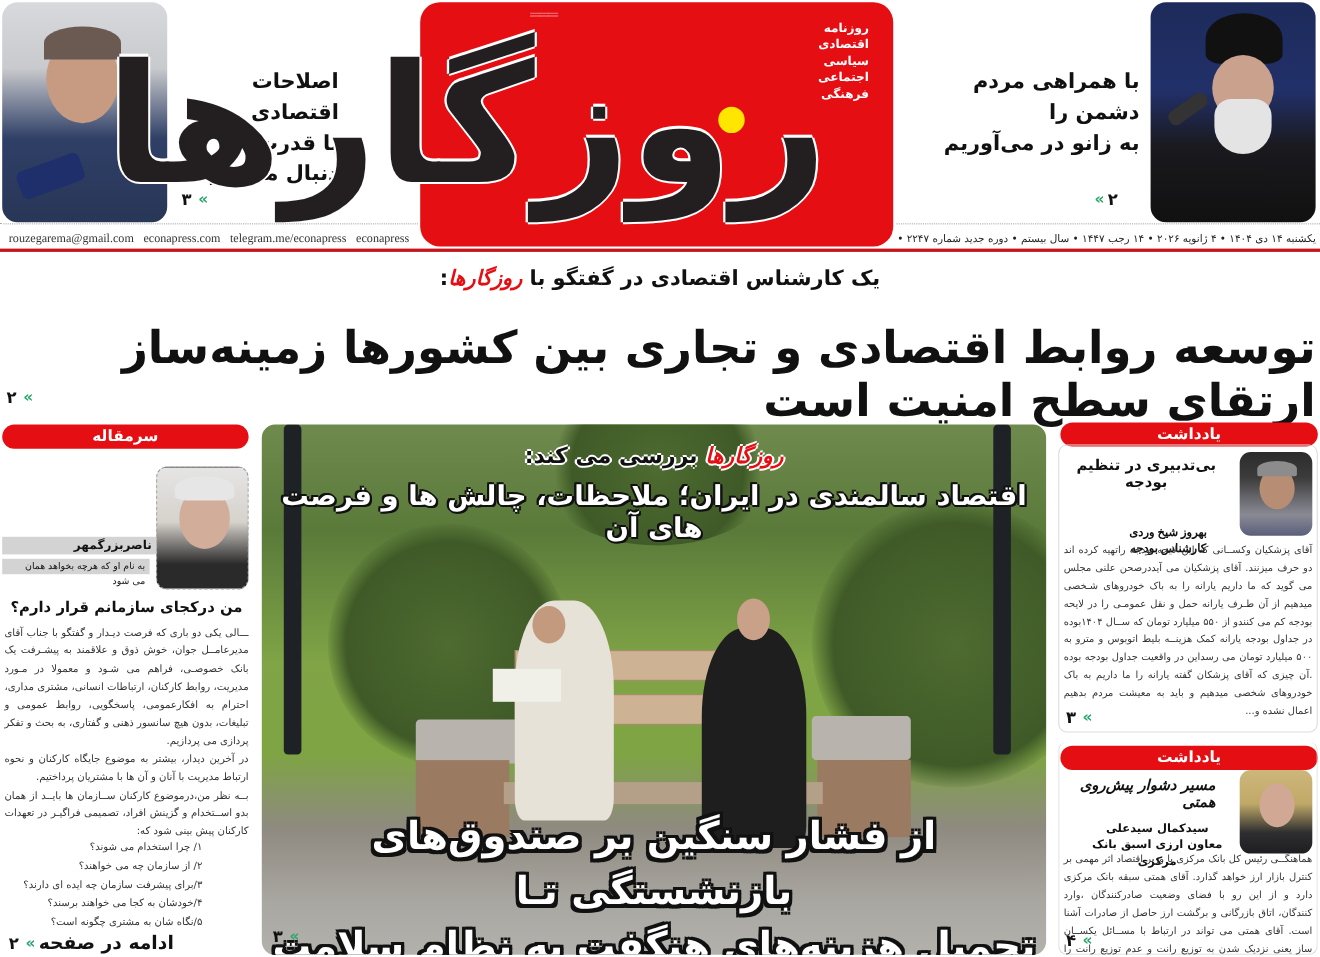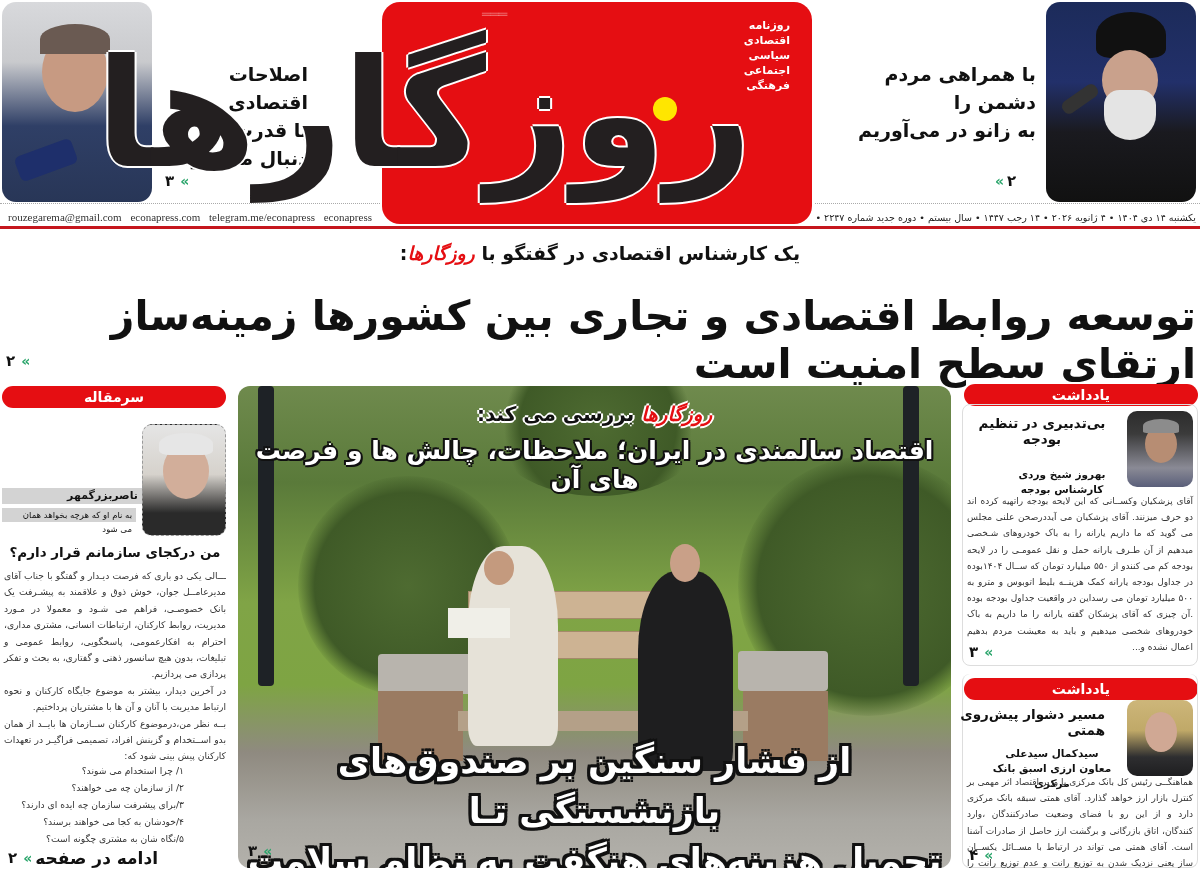--- a/index.html
+++ b/index.html
@@ -221,34 +221,34 @@
   </div>
 </div>
 
 <div class="section-pill" style="left:964px;top:384px;width:234px;">یادداشت</div>
 <div class="note-card" style="top:404px;height:262px;">
   <div class="note-title" style="right:80px;top:10px;width:150px;text-align:center;">بی‌تدبیری در تنظیم بودجه</div>
   <div class="note-photo" style="right:4px;top:6px;background:linear-gradient(180deg,#2c2c2c 0%,#3b3b3b 30%,#8a8a95 75%,#5a5f7a 100%);">
     <div class="face" style="left:18px;top:14px;width:32px;height:38px;background:#b78d73;"></div>
     <div class="face" style="left:16px;top:8px;width:36px;height:14px;background:#8c8c8c;border-radius:50% 50% 10% 10%;"></div>
   </div>
-  <div class="note-author" style="right:80px;top:62px;width:110px;">
+  <div class="note-author" style="right:80px;top:72px;width:110px;font-family:Liberation Serif, serif;">
     <div>بهروز شیخ وردی</div>
     <div>کارشناس بودجه</div>
   </div>
   <div class="note-body" style="left:4px;top:88px;width:226px;">آقای پزشکیان وکســانی که این لایحه بودجه راتهیه کرده اند دو حرف میزنند. آقای پزشکیان می آیددرصحن علنی مجلس می گوید که ما داریم یارانه را به باک خودروهای شـخصی میدهیم از آن طـرف یارانه حمل و نقل عمومـی را در لایحه بودجه کم می کنندو از ۵۵۰ میلیارد تومان که ســال ۱۴۰۴بوده در جداول بودجه یارانه کمک هزینــه بلیط اتوبوس و مترو به ۵۰۰ میلیارد تومان می رسداین در واقعیت جداول بودجه بوده .آن چیزی که آقای پزشکان گفته یارانه را ما داریم به باک خودروهای شخصی میدهیم و باید به معیشت مردم بدهیم اعمال نشده و...</div>
   <div class="page-ref" style="left:6px;top:238px;">
     <span>۳</span>
     <span class="chev">«</span>
   </div>
 </div>
 
 <div class="section-pill" style="left:964px;top:678px;width:234px;">یادداشت</div>
 <div class="note-card" style="top:674px;height:194px;border-top:none;">
-  <div class="note-title" style="right:92px;top:32px;width:150px;">مسیر دشوار پیش‌روی همتی</div>
+  <div class="note-title" style="right:92px;top:32px;width:150px;font-style:italic;">مسیر دشوار پیش‌روی همتی</div>
   <div class="note-photo" style="right:4px;top:26px;background:linear-gradient(180deg,#cdb67a 0%,#c0a968 40%,#2e2e30 75%,#1e1e20 100%);">
     <div class="face" style="left:18px;top:12px;width:32px;height:40px;background:#d0a894;"></div>
   </div>
   <div class="note-author" style="right:80px;top:72px;width:130px;">
     <div>سیدکمال سیدعلی</div>
     <div>معاون ارزی اسبق بانک مرکزی</div>
   </div>
   <div class="note-body" style="left:4px;top:100px;width:226px;">هماهنگــی رئیس کل بانک مرکزی با وزیر اقتصاد اثر مهمی بر کنترل بازار ارز خواهد گذارد. آقای همتی سبقه بانک مرکزی دارد و از این رو با فضای وضعیت صادرکنندگان ،وارد کنندگان، اتاق بازرگانی و برگشت ارز حاصل از صادرات آشنا است. آقای همتی می تواند در ارتباط با مســائل یکســان ساز یعنی نزدیک شدن به توزیع رانت و عدم توزیع رانت را ملاک عمل قرار دهد.</div>
   <div class="page-ref" style="left:6px;top:172px;">
     <span>۴</span>

